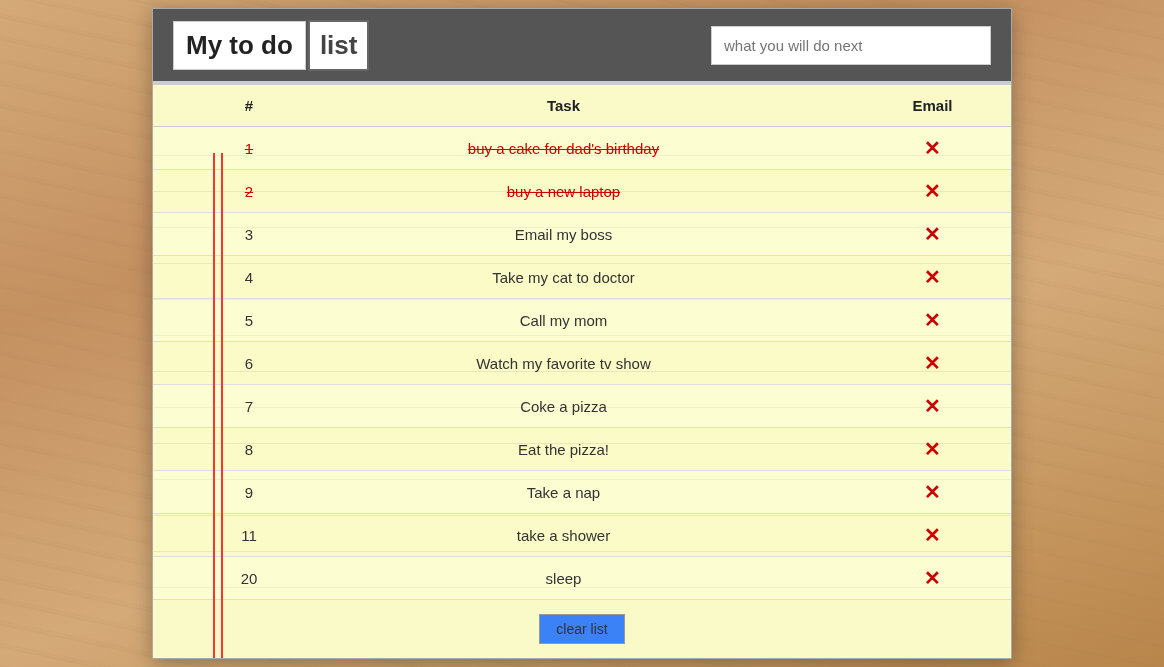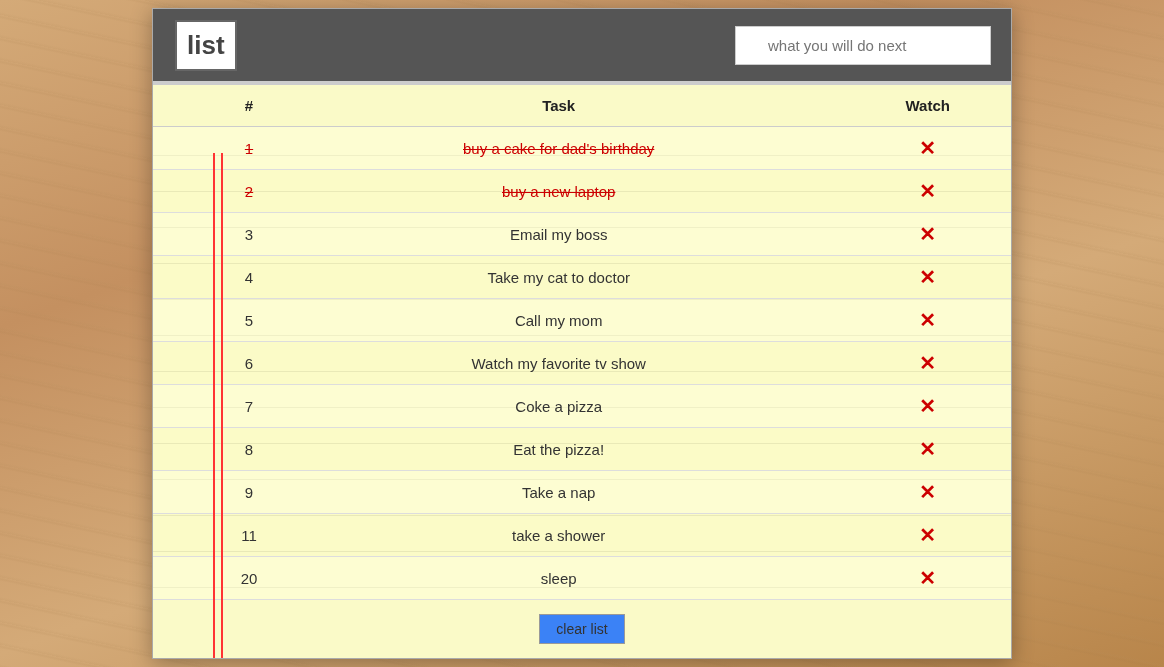--- a/index.html
+++ b/index.html
@@ -75,24 +75,24 @@
       padding: 8px 10px;
       font-size: 26px;
       font-weight: bold;
       color: #444;
       margin-left: 2px;
     }
 
     .header-input {
       background: white;
       border: 1px solid #ccc;
-      padding: 10px 32px;
+      padding: 10px 12px;
       font-size: 15px;
       color: #999;
-      width: 256px;
+      width: 280px;
       outline: none;
     }
 
     .todo-table-wrapper {
       background: #fafac8;
       border-top: 3px solid #ccc;
       
       background-image:
         repeating-linear-gradient(
           to bottom,
@@ -208,38 +208,39 @@
       color: #333;
     }
   </style>
 </head>
 <body>
 
 <div class="app-container">
 
   <div class="app-header">
     <div class="header-title">
+      <span class="title-my-to-do">My to do</span>
       <span class="title-list">list</span>
     </div>
     <input class="header-input" type="text" placeholder="what you will do next" style="">
   </div>
 
   <div style="position: relative;">
     <div class="red-lines">
       <div class="red-line"></div>
       <div class="red-line"></div>
     </div>
 
     <div class="todo-table-wrapper">
       <table>
         <thead>
           <tr>
             <th>#</th>
             <th>Task</th>
-            <th>Watch</th>
+            <th>Email</th>
           </tr>
         </thead>
         <tbody id="task-tbody">
 
         <tr>
               <td class="num-completed">1</td>
               <td class="task-completed">buy a cake for dad's birthday</td>
               <td><button class="remove-btn">
                   <span class="x-icon">✕</span>
                 </button></td>

